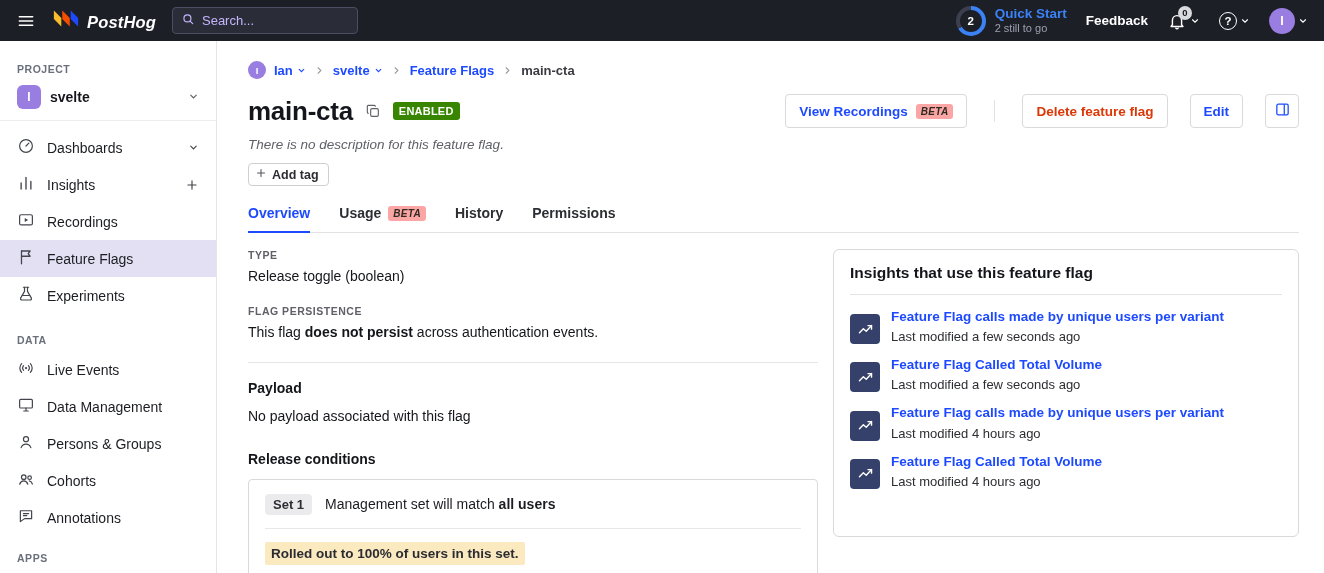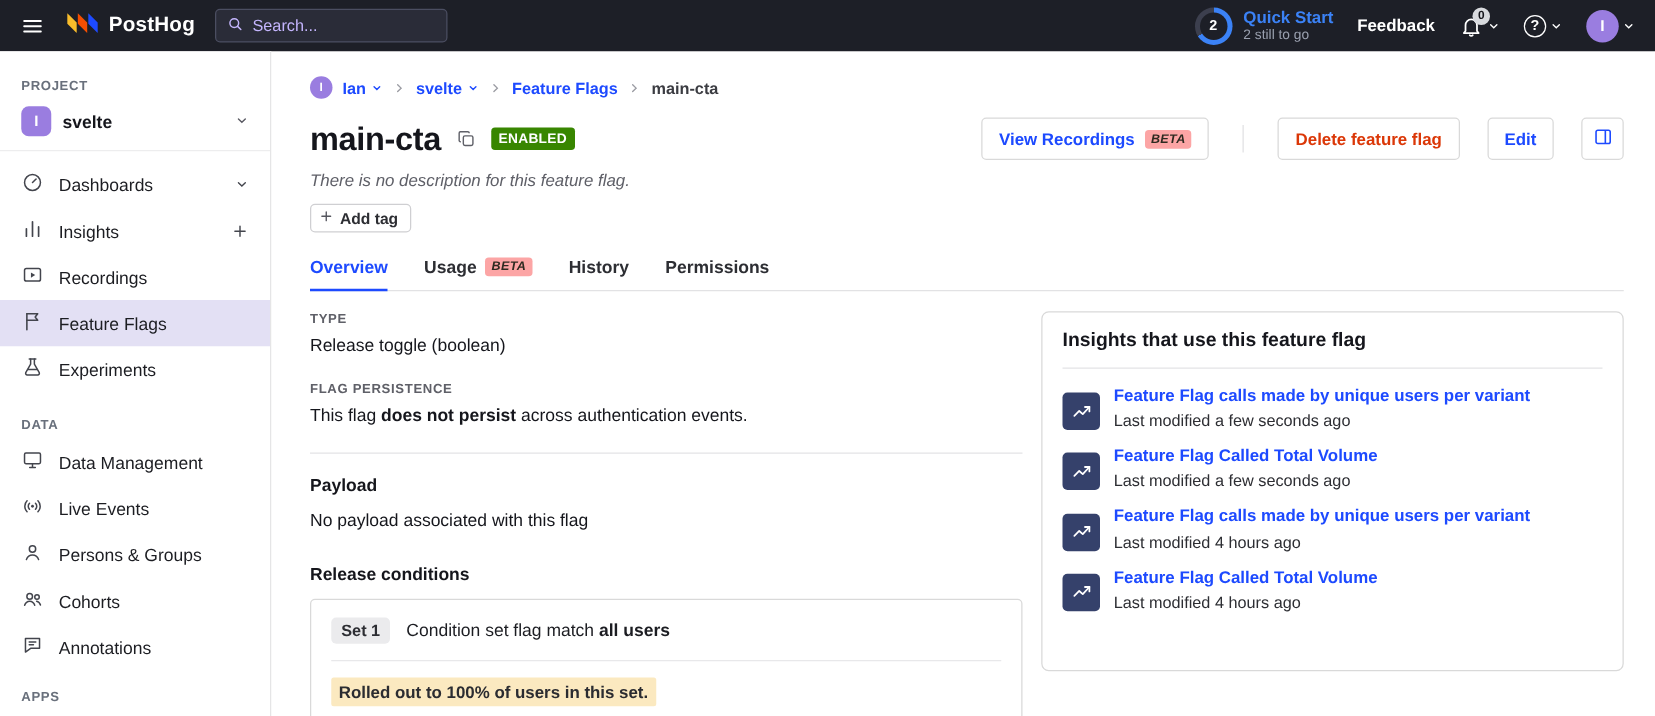--- a/index.html
+++ b/index.html
@@ -10,21 +10,21 @@
   }
   .app { width:1324px; height:573px; display:flex; flex-direction:column; overflow:hidden; }
 
   
   .navbar {
     height:41px; background:#1d1f27; color:#fff; flex:none;
     display:flex; align-items:center; justify-content:space-between; padding:0 16px;
   }
   .nav-left { display:flex; align-items:center; gap:16px; }
   .icon-btn { display:flex; align-items:center; justify-content:center; cursor:pointer; color:#fff; }
-  .logo { display:flex; align-items:center; gap:7px; cursor:pointer; }
+  .logo { display:flex; align-items:flex-end; gap:7px; cursor:pointer;font-style:italic; }
   .logo-text { font-weight:700; font-size:16.5px; letter-spacing:.01em; }
   .search-box {
     width:186px; height:27px; background:#2a2c38; border:1px solid#4b4e61; border-radius:4px;
     display:flex; align-items:center; gap:7px; padding:0 8px; color:#c4b5fd; font-size:13px; cursor:text;
   }
   .nav-right { display:flex; align-items:center; gap:19px; }
   .quickstart { display:flex; align-items:center; gap:9px; cursor:pointer; }
   .qs-circle { width:30px; height:30px; border-radius:50%;
     background: conic-gradient(#3b82f6 0 66%, #3c3f4e 66% 100%);
     display:grid; place-items:center; }
@@ -277,35 +277,35 @@
               <path d="M7.3 14h9.4"></path>
             </svg>
         </span>
         <span>Experiments</span>
       </div>
 
       <div class="side-label data-label">DATA</div>
 
       <div class="side-item">
         <span>
+          <svg width="18" height="18" viewBox="0 0 24 24" fill="none" stroke="currentColor" stroke-width="1.6" stroke-linecap="round">
+              <circle cx="12" cy="12" r="1.5" fill="currentColor" stroke="none"></circle>
+              <path d="M8.8 15.2a4.5 4.5 0 0 1 0-6.4M15.2 8.8a4.5 4.5 0 0 1 0 6.4M6.2 17.8a8.2 8.2 0 0 1 0-11.6M17.8 6.2a8.2 8.2 0 0 1 0 11.6"></path>
+            </svg>
+        </span>
+        <span>Live Events</span>
+      </div>
+      <div class="side-item">
+        <span>
           <svg width="18" height="18" viewBox="0 0 24 24" fill="none" stroke="currentColor" stroke-width="1.6" stroke-linecap="round" stroke-linejoin="round">
               <rect x="3.5" y="4.5" width="17" height="11.5" rx="1.5"></rect>
               <path d="M9 20h6M12 16v4"></path>
             </svg>
         </span>
         <span>Data Management</span>
-      </div>
-      <div class="side-item">
-        <span>
-          <svg width="18" height="18" viewBox="0 0 24 24" fill="none" stroke="currentColor" stroke-width="1.6" stroke-linecap="round">
-              <circle cx="12" cy="12" r="1.5" fill="currentColor" stroke="none"></circle>
-              <path d="M8.8 15.2a4.5 4.5 0 0 1 0-6.4M15.2 8.8a4.5 4.5 0 0 1 0 6.4M6.2 17.8a8.2 8.2 0 0 1 0-11.6M17.8 6.2a8.2 8.2 0 0 1 0 11.6"></path>
-            </svg>
-        </span>
-        <span>Live Events</span>
       </div>
       <div class="side-item">
         <span>
           <svg width="18" height="18" viewBox="0 0 24 24" fill="none" stroke="currentColor" stroke-width="1.6" stroke-linecap="round">
               <circle cx="12" cy="8.2" r="3.4"></circle>
               <path d="M5.5 19.5c1.2-3.2 3.6-4.8 6.5-4.8s5.3 1.6 6.5 4.8"></path>
             </svg>
         </span>
         <span>Persons &amp; Groups</span>
       </div>
@@ -438,21 +438,21 @@
 
           <hr class="hr">
 
           <div class="block-title">Payload</div>
           <div class="payload-value">No payload associated with this flag</div>
 
           <div class="block-title">Release conditions</div>
           <div class="condition-box">
             <div class="cond-row1">
               <span class="set-badge">Set 1</span>
-              <span class="cond-text"><span>Condition set flag match </span><strong>all users</strong></span>
+              <span class="cond-text"><span>Management set will match </span><strong>all users</strong></span>
             </div>
             <div class="cond-row2">
               <span class="rollout-mark"><span>Rolled out to </span><strong>100%</strong><span> of users in this set.</span></span>
             </div>
           </div>
         </div>
 
         <div class="col-right">
           <div class="insights-card">
             <div class="card-title">Insights that use this feature flag</div>

